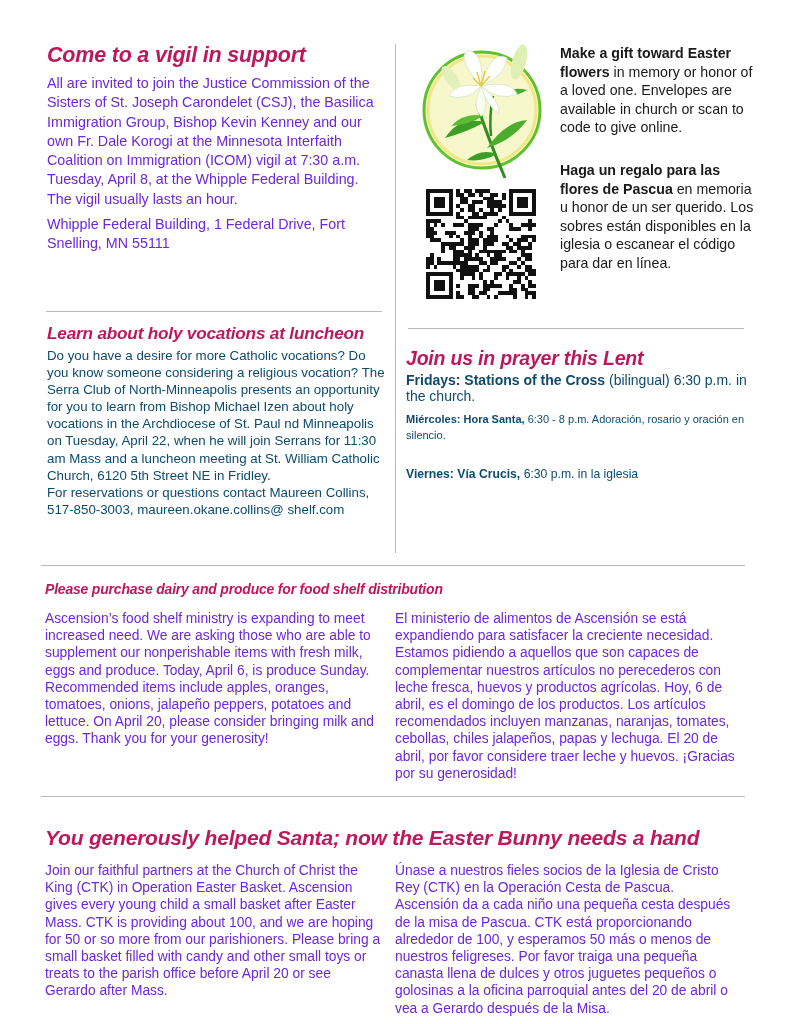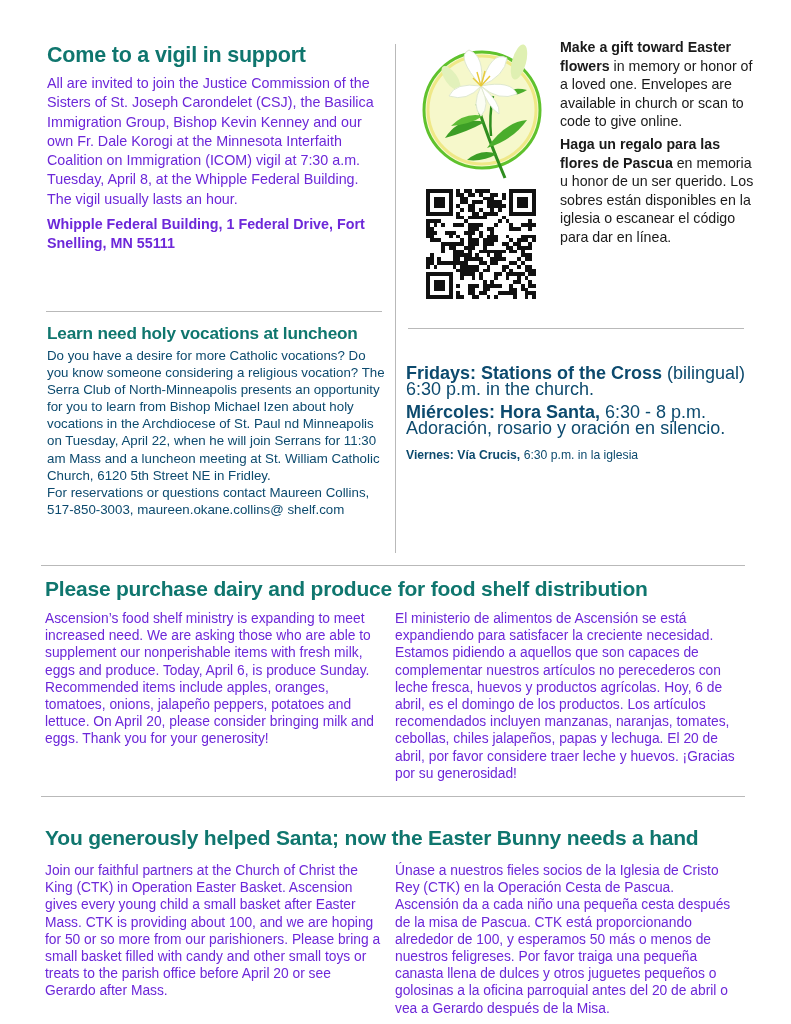--- a/index.html
+++ b/index.html
@@ -1,41 +1,41 @@
 <!DOCTYPE html>
 <html><head>
 <meta charset="utf-8">
 <style>
   html, body { margin:0; padding:0; background:#ffffff; }
   body { width:791px; height:1024px; position:relative; overflow:hidden; color:#111; font-family:"Liberation Sans", sans-serif; }
   .abs { position:absolute; }
-  h2 { margin:0; font-weight:bold; color:#0f766e; font-family:"Liberation Sans", sans-serif; letter-spacing:-0.2px; }
+  h2 { margin:0; font-weight:bold; color:#be185d; font-family:"Liberation Sans", sans-serif; letter-spacing:-0.2px;font-style:italic; }
   p { margin:0; }
   .body-text { font-size:14.2px; line-height:19.4px; color:#6d28d9; }
   .small-text { font-size:12.6px; line-height:16.6px; color:#0c4a6e; }
   .hr { position:absolute; height:1px; background:#b9b9b9; }
   .vr { position:absolute; width:1px; background:#b9b9b9; }
   b { font-weight:bold; }
   .gift-text { font-size:14.2px; line-height:18.6px; color:#1a1a1a; }
 </style>
 </head>
 <body>
 
 <section class="abs" style="left:47px; top:42px; width:330px;">
   <h2 style="font-size:21.5px; line-height:26px;">
     <span>Come to a vigil in support</span><br>
   </h2>
   <p class="body-text" style="margin-top:6px; font-size:14.3px; line-height:19.3px;">All are invited to join the Justice Commission of the Sisters of St. Joseph Carondelet (CSJ), the Basilica Immigration Group, Bishop Kevin Kenney and our own Fr. Dale Korogi at the Minnesota Interfaith Coalition on Immigration (ICOM) vigil at 7:30 a.m. Tuesday, April 8, at the Whipple Federal Building. The vigil usually lasts an hour.</p>
-  <p class="body-text" style="margin-top:6px; font-weight:bold; font-size:14.3px; line-height:19.3px;">Whipple Federal Building, 1 Federal Drive, Fort Snelling, MN 55111</p>
+  <p class="body-text" style="margin-top:6px; font-weight:normal; font-size:14.3px; line-height:19.3px;">Whipple Federal Building, 1 Federal Drive, Fort Snelling, MN 55111</p>
 </section>
 
 <div class="hr" style="left:46px; top:311px; width:336px;"></div>
 
 <section class="abs" style="left:47px; top:322px; width:338px;">
-  <h2 style="font-size:17.2px; line-height:22px;">Learn need holy vocations at luncheon</h2>
+  <h2 style="font-size:17.2px; line-height:22px;">Learn about holy vocations at luncheon</h2>
   <p class="small-text" style="margin-top:3px; font-size:13.3px; line-height:17.1px;">
     <span>Do you have a desire for more Catholic vocations? Do you know someone considering a religious vocation? The Serra Club of North-Minneapolis presents an opportunity for you to learn from Bishop Michael Izen about holy vocations in the Archdiocese of St. Paul nd Minneapolis on Tuesday, April 22, when he will join Serrans for 11:30 am Mass and a luncheon meeting at St. William Catholic Church, 6120 5th Street NE in Fridley.</span><br>
     <span>For reservations or questions contact Maureen Collins, 517-850-3003, </span><span>maureen.okane.collins@ shelf.com</span>
   </p>
 </section>
 
 <div class="vr" style="left:395px; top:44px; height:509px;"></div>
 
 <section class="abs" style="left:405px; top:32px; width:360px; height:280px;">
 
@@ -492,50 +492,51 @@
         <rect x="12" y="28" width="1" height="1" fill="#111"></rect>
         <rect x="13" y="28" width="1" height="1" fill="#111"></rect>
         <rect x="16" y="28" width="1" height="1" fill="#111"></rect>
         <rect x="18" y="28" width="1" height="1" fill="#111"></rect>
         <rect x="23" y="28" width="1" height="1" fill="#111"></rect>
         <rect x="26" y="28" width="1" height="1" fill="#111"></rect>
         <rect x="28" y="28" width="1" height="1" fill="#111"></rect>
       </svg>
   </div>
 
-  <div class="abs" style="left:155px; top:6px; width:200px;">
+  <div class="abs" style="left:155px; top:12px; width:200px;">
     <p class="gift-text">
       <b>Make a gift toward Easter flowers</b><span> in memory or honor of a loved one. Envelopes are available in church or scan to code to give online.</span>
     </p>
-    <p class="gift-text" style="margin-top:4px;">
+    <p class="gift-text" style="margin-top:24px;">
       <b>Haga un regalo para las flores de Pascua</b><span> en memoria u honor de un ser querido. Los sobres están disponibles en la iglesia o escanear el código para dar en línea.</span>
     </p>
   </div>
 </section>
 
 <div class="hr" style="left:408px; top:328px; width:336px;"></div>
 
 <section class="abs" style="left:406px; top:346px; width:345px;">
+  <h2 style="font-size:19.5px; line-height:24px;">Join us in prayer this Lent</h2>
   <div style="margin-top:3px;">
-    <p class="small-text" style="font-size:18px; line-height:15.5px; margin-top:20px;">
+    <p class="small-text" style="font-size:14px; line-height:15.5px; margin-top:3px;">
       <b>Fridays: Stations of the Cross</b><span> (bilingual) 6:30 p.m. in the church.</span>
     </p>
-    <p class="small-text" style="font-size:18px; line-height:15.5px; margin-top:8px;">
+    <p class="small-text" style="font-size:11px; line-height:15.5px; margin-top:8px;">
       <b>Miércoles: Hora Santa,</b><span> 6:30 - 8 p.m. Adoración, rosario y oración en silencio.</span>
     </p>
-    <p class="small-text" style="font-size:12.2px; line-height:15.5px; margin-top:12px;">
+    <p class="small-text" style="font-size:12.2px; line-height:15.5px; margin-top:24px;">
       <b>Viernes: Vía Crucis,</b><span> 6:30 p.m. in la iglesia</span>
     </p>
   </div>
 </section>
 
 <div class="hr" style="left:41px; top:565px; width:704px;"></div>
 
 <section class="abs" style="left:45px; top:575px; width:705px;">
-  <h2 style="font-size:21px; line-height:28px; white-space:nowrap;">Please purchase dairy and produce for food shelf distribution</h2>
+  <h2 style="font-size:14px; line-height:28px; white-space:nowrap;">Please purchase dairy and produce for food shelf distribution</h2>
   <p class="body-text" style="position:absolute; left:0; top:35px; width:336px; font-size:13.8px; line-height:17.2px;">Ascension’s food shelf ministry is expanding to meet increased need. We are asking those who are able to supplement our nonperishable items with fresh milk, eggs and produce. Today, April 6, is produce Sunday. Recommended items include apples, oranges, tomatoes, onions, jalapeño peppers, potatoes and lettuce. On April 20, please consider bringing milk and eggs. Thank you for your generosity!</p>
   <p class="body-text" style="position:absolute; left:350px; top:35px; width:345px; font-size:13.8px; line-height:17.2px;">El ministerio de alimentos de Ascensión se está expandiendo para satisfacer la creciente necesidad. Estamos pidiendo a aquellos que son capaces de complementar nuestros artículos no perecederos con leche fresca, huevos y productos agrícolas. Hoy, 6 de abril, es el domingo de los productos. Los artículos recomendados incluyen manzanas, naranjas, tomates, cebollas, chiles jalapeños, papas y lechuga. El 20 de abril, por favor considere traer leche y huevos. ¡Gracias por su generosidad!</p>
 </section>
 
 <div class="hr" style="left:41px; top:796px; width:704px;"></div>
 
 <section class="abs" style="left:45px; top:806px; width:705px;margin-top:18px;">
   <h2 style="font-size:21px; line-height:28px; white-space:nowrap;">You generously helped Santa; now the Easter Bunny needs a hand</h2>
   <p class="body-text" style="position:absolute; left:0; top:38px; width:338px; font-size:13.8px; line-height:17.2px;">Join our faithful partners at the Church of Christ the King (CTK) in Operation Easter Basket. Ascension gives every young child a small basket after Easter Mass. CTK is providing about 100, and we are hoping for 50 or so more from our parishioners. Please bring a small basket filled with candy and other small toys or treats to the parish office before April 20 or see Gerardo after Mass.</p>
   <p class="body-text" style="position:absolute; left:350px; top:38px; width:345px; font-size:13.8px; line-height:17.2px;">Únase a nuestros fieles socios de la Iglesia de Cristo Rey (CTK) en la Operación Cesta de Pascua. Ascensión da a cada niño una pequeña cesta después de la misa de Pascua. CTK está proporcionando alrededor de 100, y esperamos 50 más o menos de nuestros feligreses. Por favor traiga una pequeña canasta llena de dulces y otros juguetes pequeños o golosinas a la oficina parroquial antes del 20 de abril o vea a Gerardo después de la Misa.</p>

